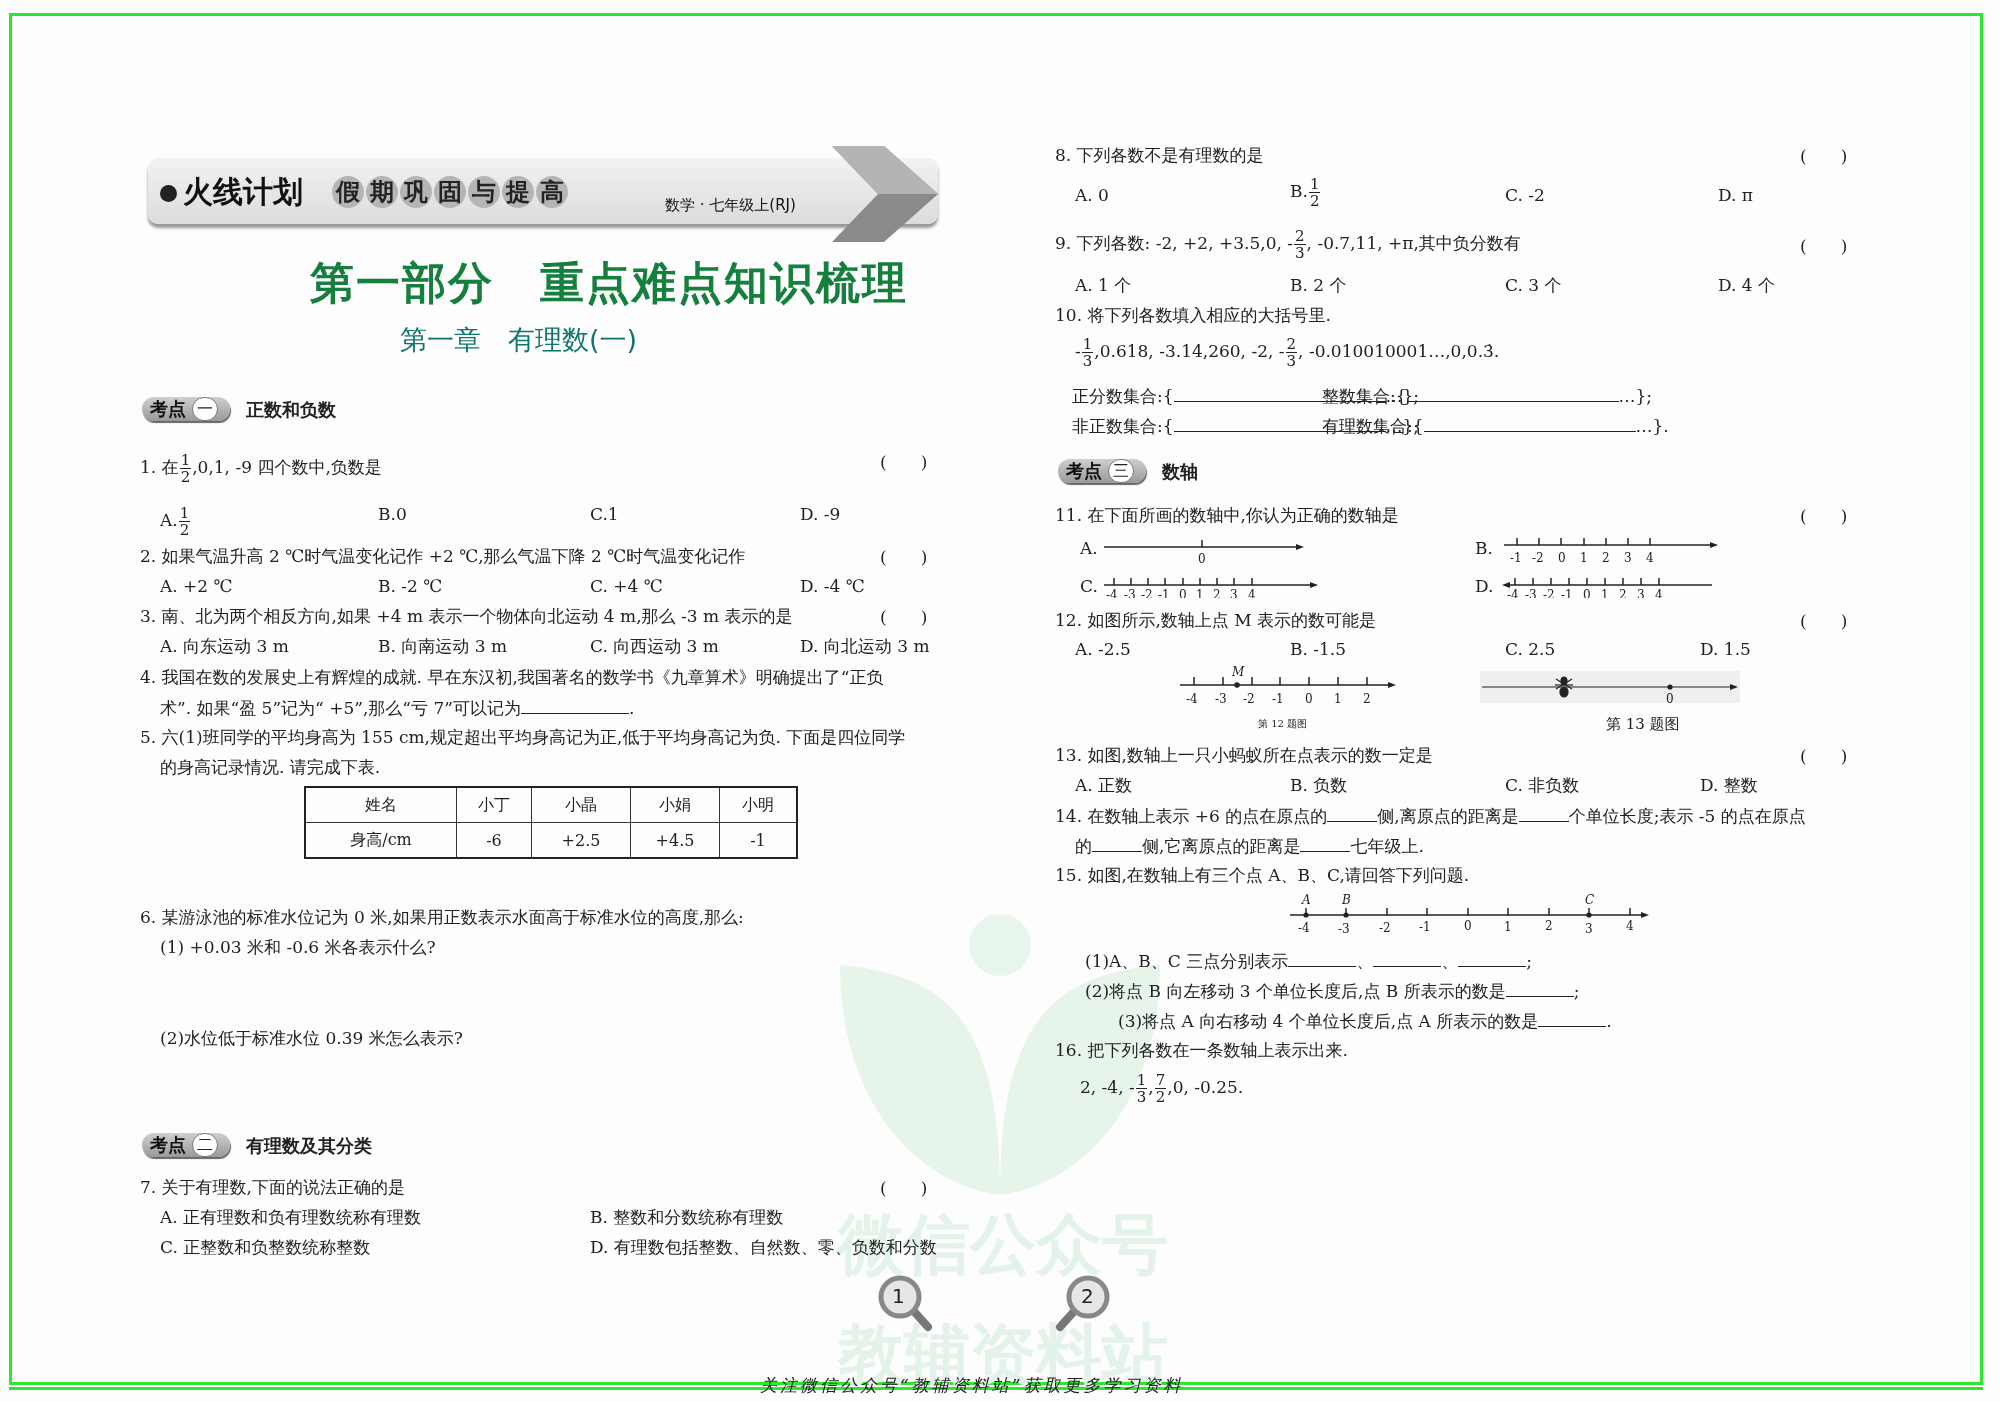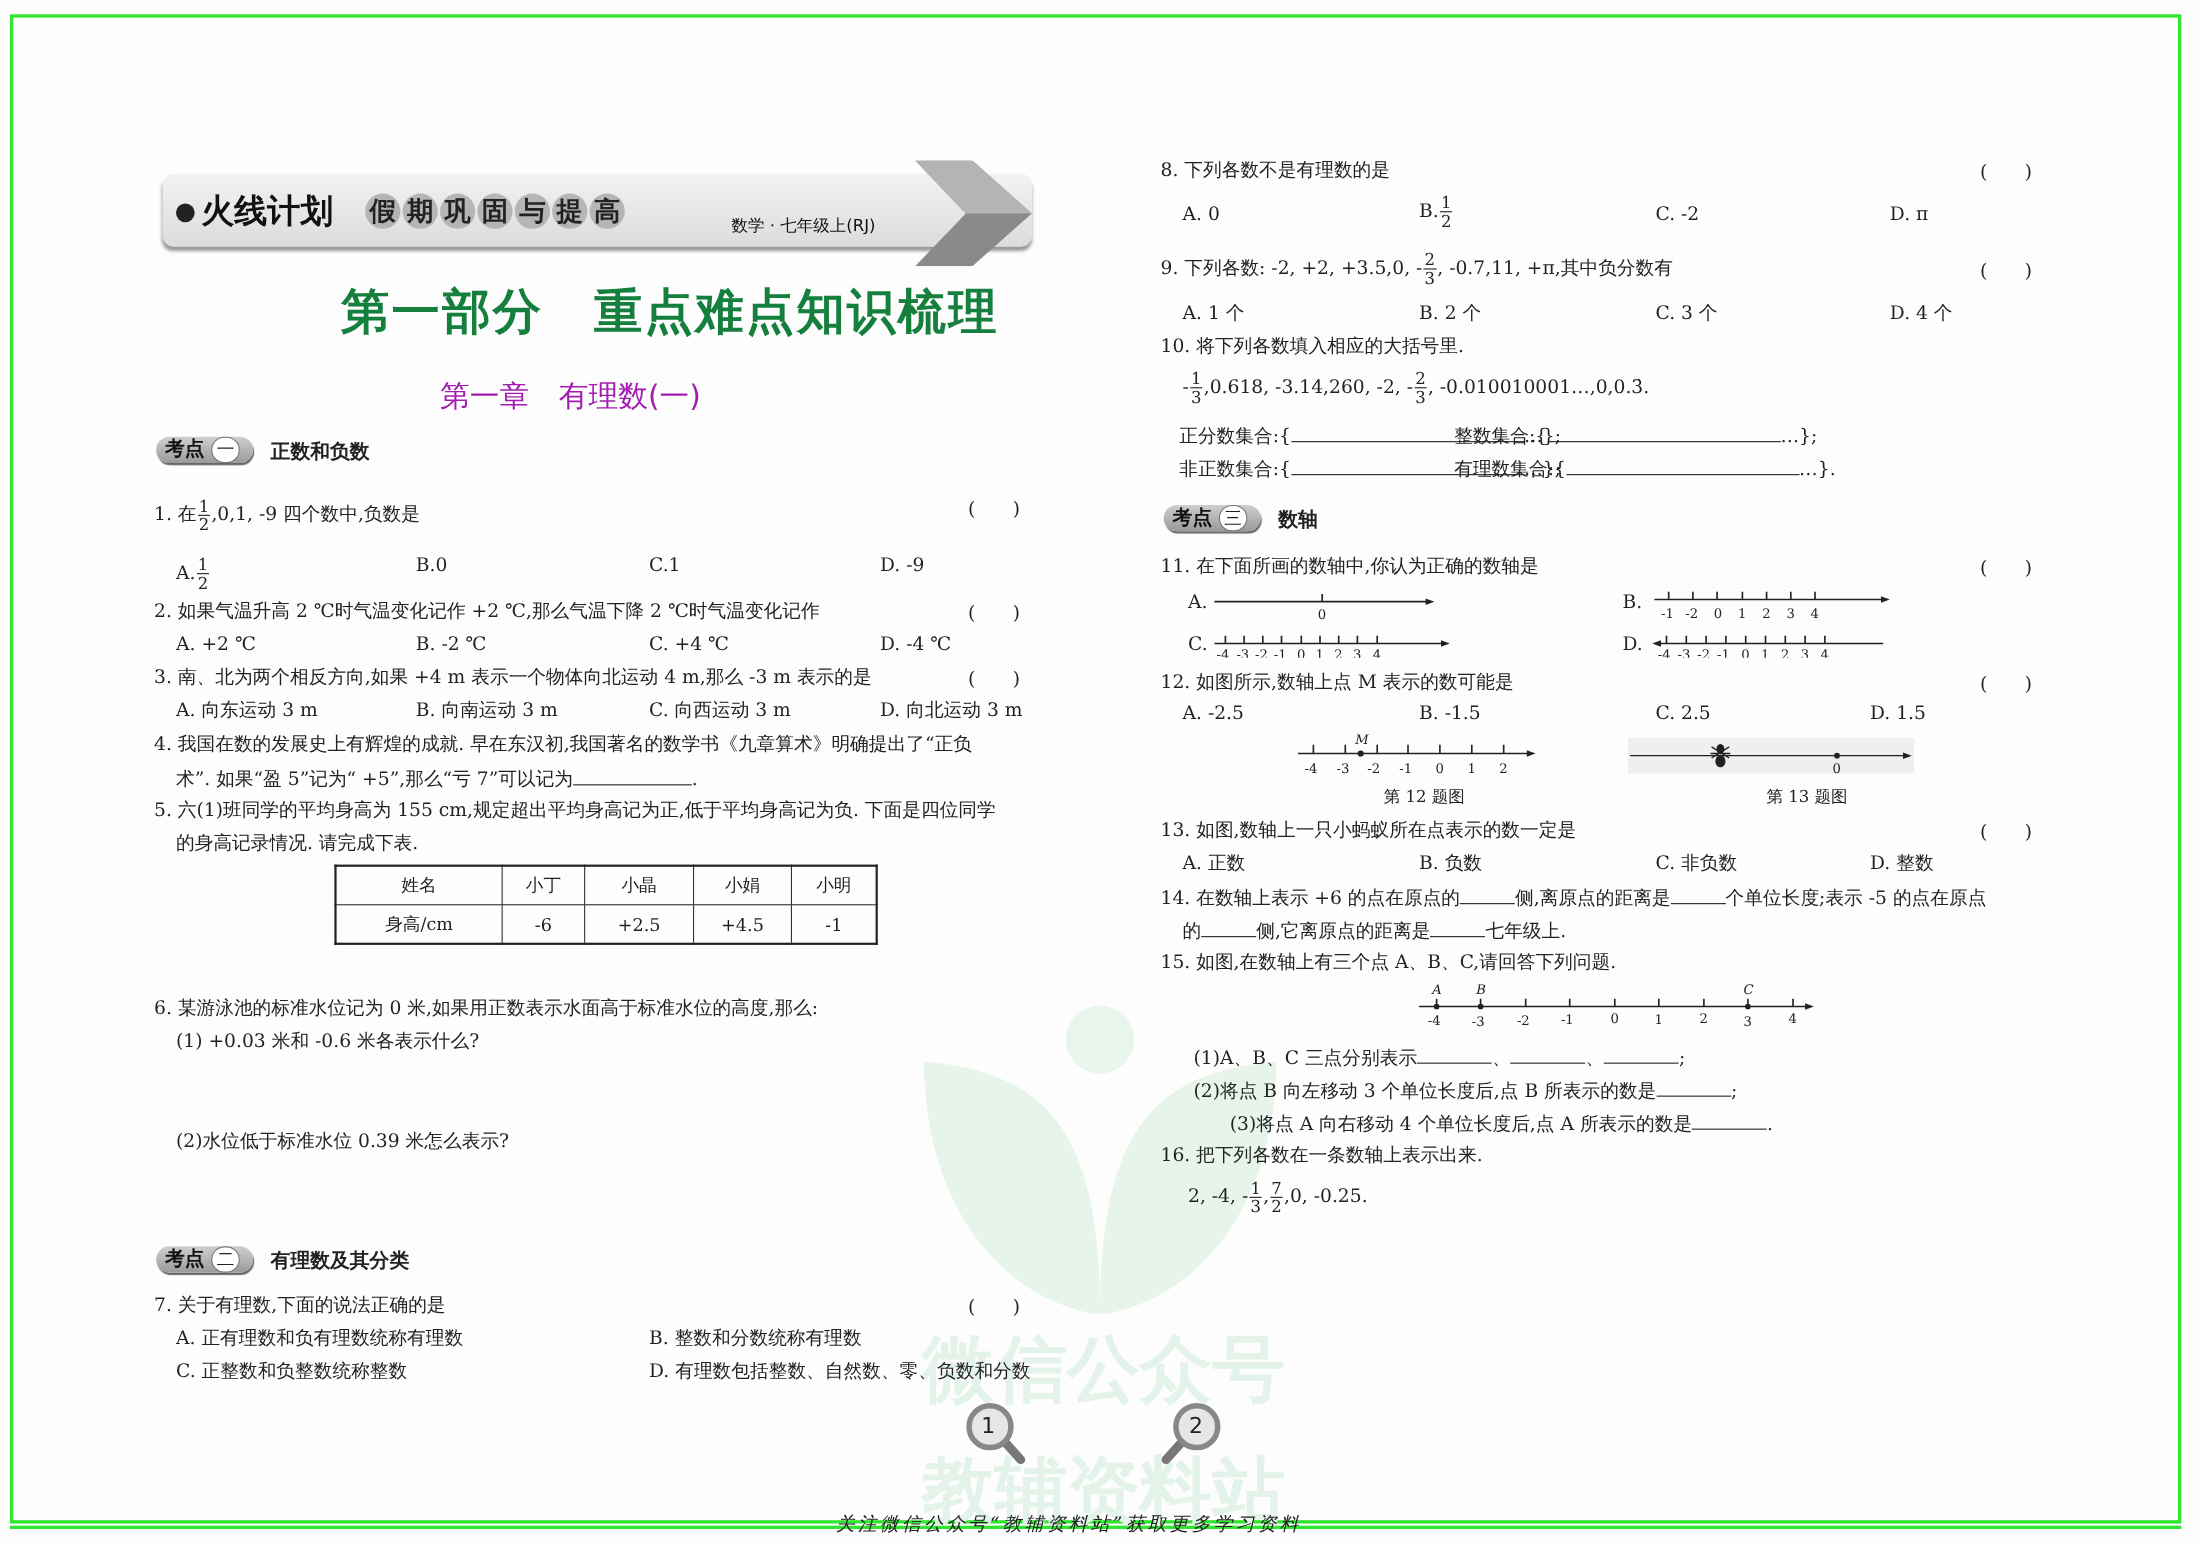--- a/index.html
+++ b/index.html
@@ -17,21 +17,21 @@
   .banner { position:absolute; left:148px; top:158px; width:790px; height:66px;
             background:linear-gradient(#f2f2f2,#dcdcdc); border-radius:10px; box-shadow:0 4px 3px #999; }
   .banner-arrow { position:absolute; left:820px; top:146px; width:120px; height:96px; }
   .brand { position:absolute; left:160px; top:172px; font-family:"DejaVu Sans",sans-serif; font-weight:bold; font-size:30px; color:#111; }
   .brand-dot { display:inline-block; width:17px; height:17px; border-radius:50%; background:#222; margin-right:6px; vertical-align:middle; }
   .sub-bubbles { position:absolute; left:332px; top:176px; display:flex; gap:2px; }
   .bubble { width:32px; height:32px; border-radius:50%; background:#b5b5b5; font-family:"DejaVu Sans",sans-serif; font-weight:bold;
             font-size:24px; line-height:32px; text-align:center; color:#222; }
   .grade { position:absolute; left:665px; top:196px; font-family:"DejaVu Sans",sans-serif; font-size:15px; color:#111; }
   .part-title { position:absolute; left:310px; top:254px; font-size:44px; font-weight:bold; color:#15803d; letter-spacing:2px; white-space:nowrap; }
-  .chapter-title { position:absolute; left:400px; top:322px; font-family:"DejaVu Sans",sans-serif; font-size:27px; color:#a21caf; white-space:nowrap;margin-top:20px; }
+  .chapter-title { position:absolute; left:400px; top:322px; font-family:"DejaVu Sans",sans-serif; font-size:27px; color:#0f766e; white-space:nowrap; }
   .kd { position:absolute; height:26px; }
   .kd-pill { position:absolute; left:0; top:0; width:88px; height:24px; border-radius:13px; background:linear-gradient(#cfcfcf,#9a9a9a);
              box-shadow:1px 2px 1px #666; font-family:"DejaVu Sans",sans-serif; font-weight:bold; font-size:18px; line-height:24px; color:#111; padding-left:8px; box-sizing:border-box; }
   .kd-num { position:absolute; left:50px; top:0; width:26px; height:24px; border-radius:12px; background:#fff; border:1px solid #777;
             font-family:"DejaVu Sans",sans-serif; font-size:16px; line-height:22px; text-align:center; box-sizing:border-box; }
   .kd-title { position:absolute; left:100px; top:1px; font-family:"DejaVu Sans",sans-serif; font-weight:bold; font-size:18px; white-space:nowrap; }
   table.ht { position:absolute; left:304px; top:786px; border-collapse:collapse; border:2px solid #222; font-size:16px; }
   table.ht td { border:1px solid #333; height:34px; text-align:center; padding:0;margin-top:34px; }
   .watermark { position:absolute; color:#e4f3ea; font-family:"DejaVu Sans",sans-serif; font-weight:bold; white-space:nowrap; }
   .mag { position:absolute; width:48px; height:48px; }
@@ -287,21 +287,21 @@
   <circle cx="67" cy="20" r="2.8" fill="#222"></circle>
   <text x="62" y="11" font-style="italic">M</text>
   <text x="16" y="38">-4</text>
     <text x="45" y="38">-3</text>
     <text x="73" y="38">-2</text>
     <text x="102" y="38">-1</text>
     <text x="135" y="38">0</text>
     <text x="164" y="38">1</text>
     <text x="193" y="38">2</text>
 </svg>
-<div class="t" style="left:1258px;top:714px;font-size:15px">第 12 题图</div>
+<div class="t" style="left:1258px;top:714px;font-size:10px">第 12 题图</div>
 <svg class="abs" style="left:1470px;top:665px" width="280" height="42" font-family="DejaVu Serif, serif" font-size="12" fill="#222">
   <rect x="10" y="6" width="260" height="32" fill="#efefef"></rect>
   <line x1="12" y1="22" x2="262" y2="22" stroke="#222" stroke-width="1.2"></line>
   <polygon points="268,22 260,19 260,25" fill="#222"></polygon>
   <circle cx="200" cy="22" r="2.6" fill="#222"></circle>
   <text x="196" y="38">0</text>
   <g stroke="#222" stroke-width="1.2">
     <ellipse cx="94" cy="16" rx="3" ry="4" fill="#222"></ellipse>
     <ellipse cx="94" cy="27" rx="4" ry="5" fill="#222"></ellipse>
     <line x1="86" y1="14" x2="102" y2="24"></line>

